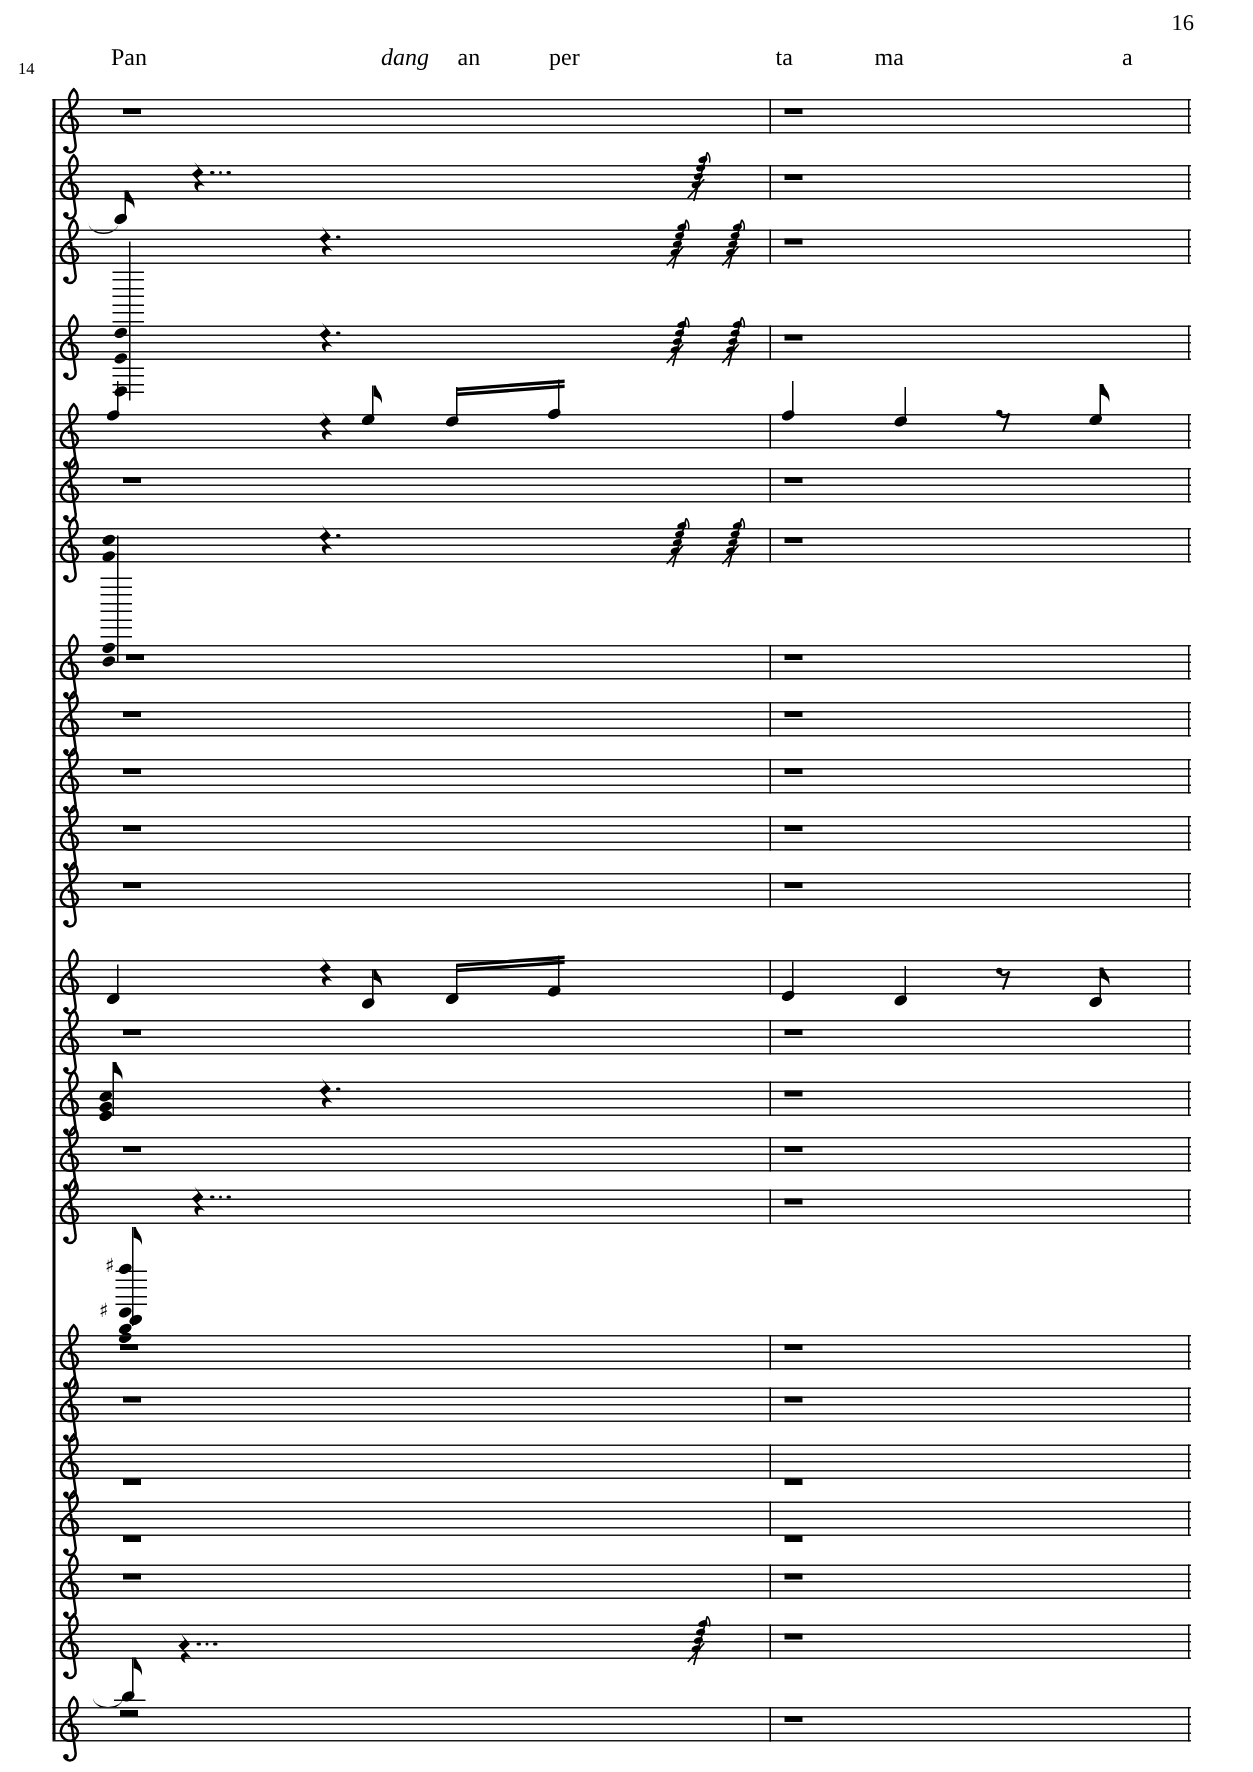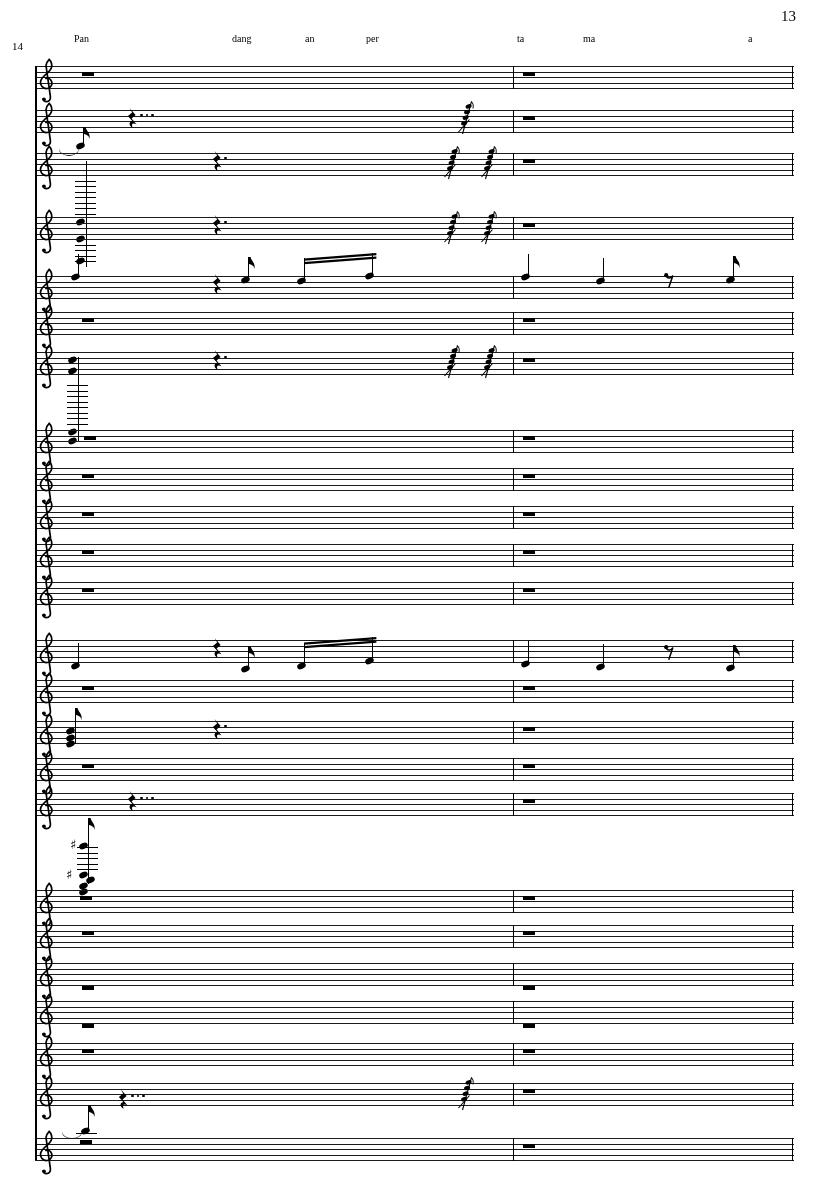--- a/index.html
+++ b/index.html
@@ -11,21 +11,21 @@
   .sysline{position:absolute;width:1.6px;background:#000;}
   .wr{position:absolute;width:12px;height:4.6px;background:#000;}
   .head{position:absolute;width:8.6px;height:6px;background:#000;border-radius:55% 45%;
         transform:rotate(-21deg);}
   .stem{position:absolute;width:1.3px;background:#000;}
   .ledger{position:absolute;width:21px;height:1.3px;background:#000;}
   .dot{position:absolute;width:2.6px;height:2.6px;border-radius:50%;background:#000;}
   .tie{position:absolute;width:20px;height:7px;border-bottom:1.6px solid #000;
        border-radius:0 0 55% 55% / 0 0 100% 100%;}
   .sharp{position:absolute;font-family:"DejaVu Sans",sans-serif;font-size:13px;line-height:14px;}
-  .lyric{position:absolute;font-size:10px;line-height:17px;}
+  .lyric{position:absolute;font-size:16px;line-height:17px;}
   .pagenum{position:absolute;font-size:15px;}
   .measurenum{position:absolute;font-size:11px;}
   svg.glyph{position:absolute;overflow:visible;}
 </style>
 </head>
 <body>
 
 <svg width="0" height="0" style="position:absolute">
   <defs>
     <g id="gclef">
@@ -53,25 +53,25 @@
       <ellipse cx="10.6" cy="5.4" rx="3.1" ry="2.1" fill="#000" transform="rotate(-20 10.6 5.4)"></ellipse>
       <ellipse cx="9.1" cy="11" rx="3.1" ry="2.1" fill="#000" transform="rotate(-20 9.1 11)"></ellipse>
       <ellipse cx="7.6" cy="16.6" rx="3.1" ry="2.1" fill="#000" transform="rotate(-20 7.6 16.6)"></ellipse>
       <ellipse cx="6.1" cy="22.2" rx="3.1" ry="2.1" fill="#000" transform="rotate(-20 6.1 22.2)"></ellipse>
       <line x1="0.5" y1="31" x2="11.5" y2="18.5" stroke="#000" stroke-width="1.1"></line>
     </g>
   </defs>
 </svg>
 
 <div id="page">
-  <div class="pagenum abs" style="left:781px;top:8px;">13</div>
+  <div class="pagenum abs" style="left:781px;top:8px;">16</div>
   <div class="measurenum abs" style="left:12px;top:40px;">14</div>
   <div id="lyrics">
       <div class="lyric" style="left: 74px; top: 30px;">Pan</div>
-      <div class="lyric" style="left: 232px; top: 30px;">dang</div>
+      <div class="lyric" style="left: 254px; top: 30px; font-style: italic;">dang</div>
       <div class="lyric" style="left: 305px; top: 30px;">an</div>
       <div class="lyric" style="left: 366px; top: 30px;">per</div>
       <div class="lyric" style="left: 517px; top: 30px;">ta</div>
       <div class="lyric" style="left: 583px; top: 30px;">ma</div>
       <div class="lyric" style="left: 748px; top: 30px;">a</div>
     </div>
   <div id="score">
       <div class="staff-line" style="left: 35px; top: 66px; width: 759px; background: rgb(27, 27, 27);"></div>
       <div class="staff-line" style="left: 35px; top: 71.5px; width: 759px; background: rgb(27, 27, 27);"></div>
       <div class="staff-line" style="left: 35px; top: 77px; width: 759px; background: rgb(27, 27, 27);"></div>

